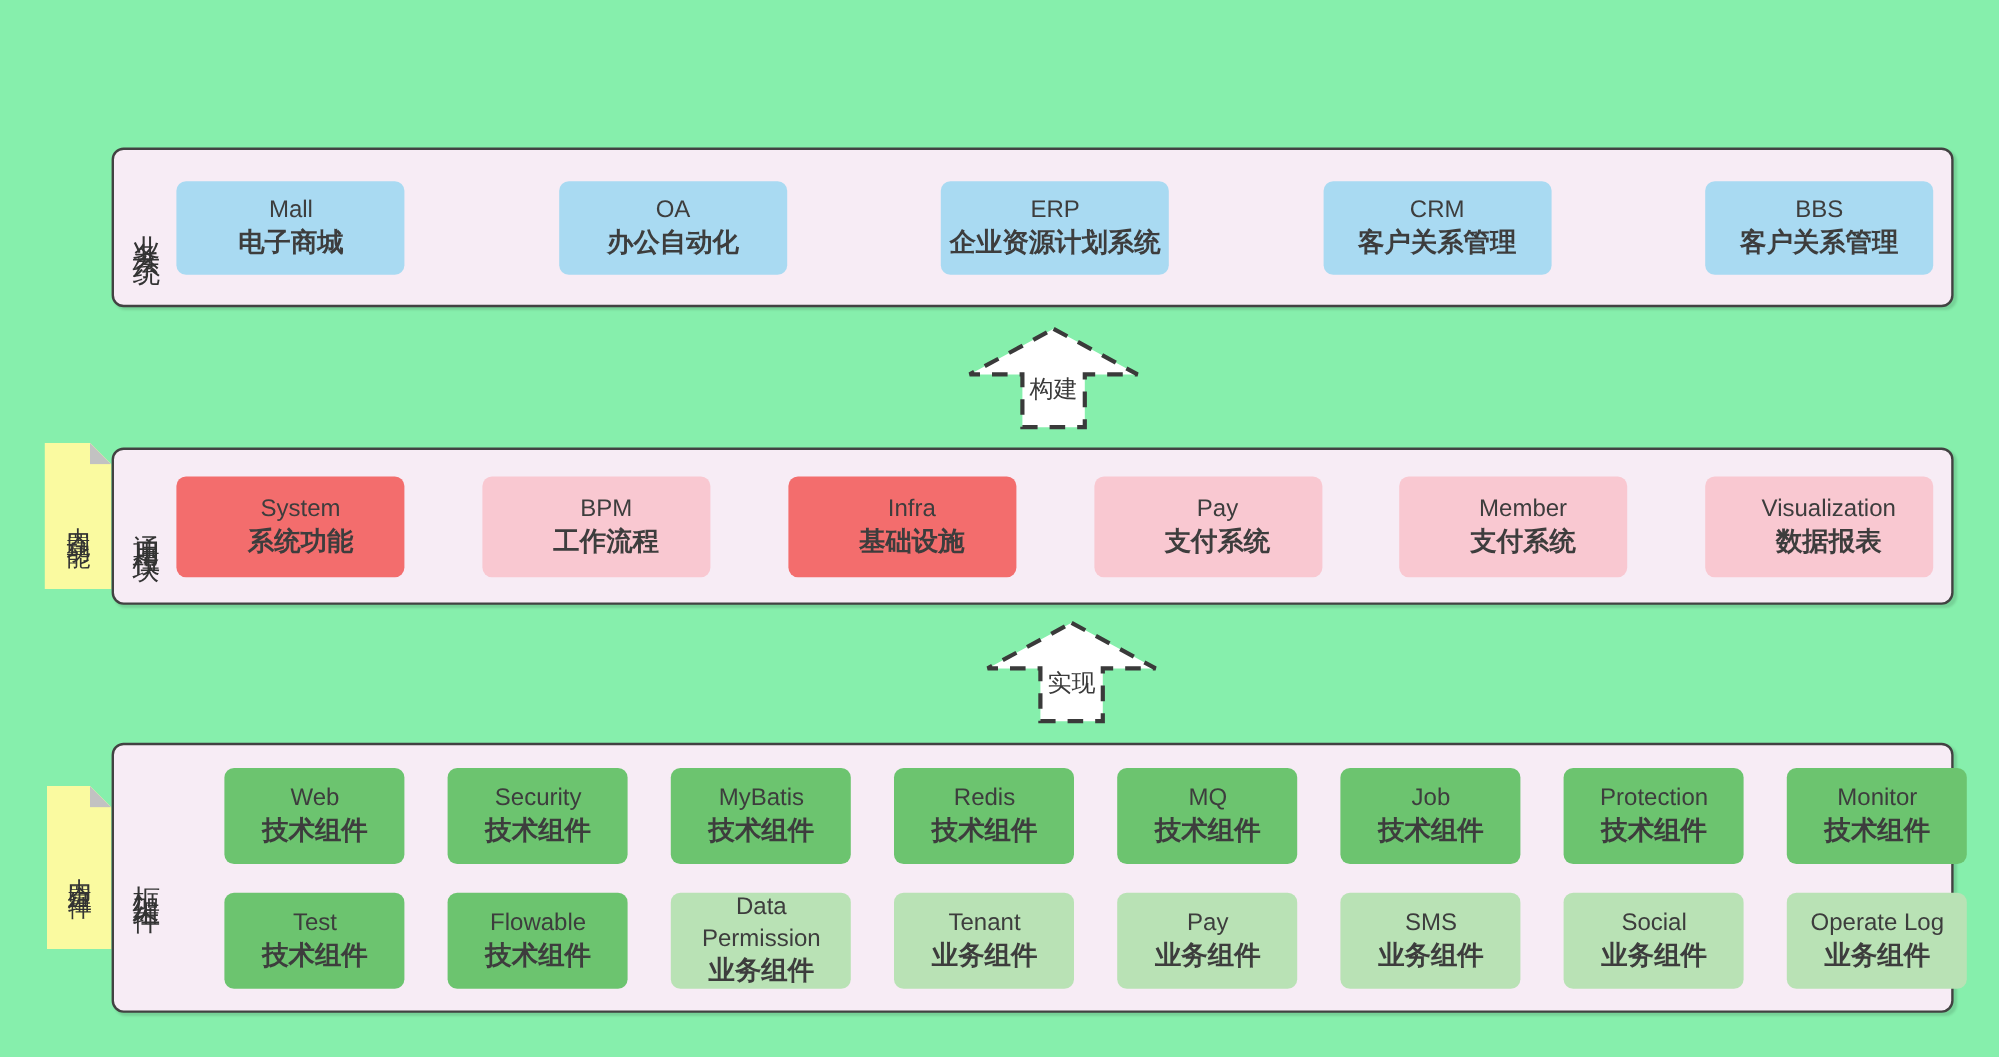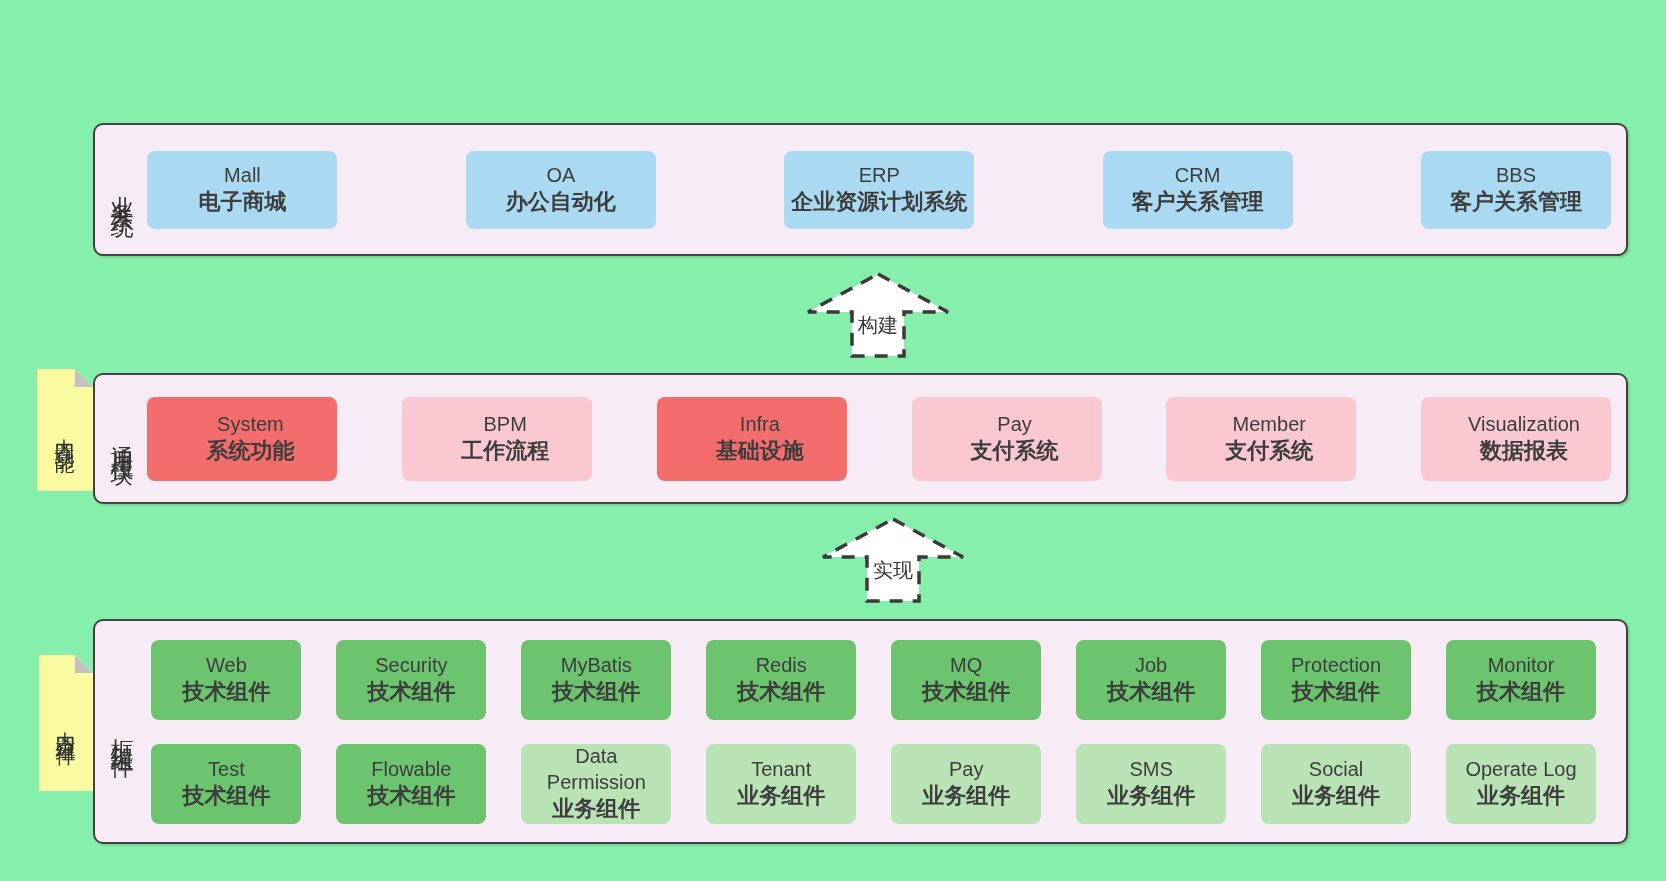--- a/index.html
+++ b/index.html
@@ -32,21 +32,21 @@
   .zrow{width:100%;display:flex;justify-content:space-between;align-items:center;}
 
   
   .box{
     border-radius:8px;display:flex;flex-direction:column;
     justify-content:center;align-items:center;text-align:center;
     box-sizing:border-box;padding:4px 6px;
   }
   .band1 .box{width:190px;height:78px;}
   .band2 .box{width:190px;height:84px;padding-left:22px;}
-  .band3 .box{width:150px;height:80px;}
+  .band3 .box{width:150px;height:80px;margin-left:36px;}
   .box .name{font-size:20px;line-height:1.3;}
   .box .desc{font-size:22px;line-height:1.3;font-weight:bold;}
   .c-blue{background:#a9daf2;}
   .c-red{background:#f36d6d;}
   .c-pink{background:#f9c8d1;}
   .c-green{background:#6cc46f;}
   .c-lgreen{background:#b9e2b5;}
 
   
   .sticky{

